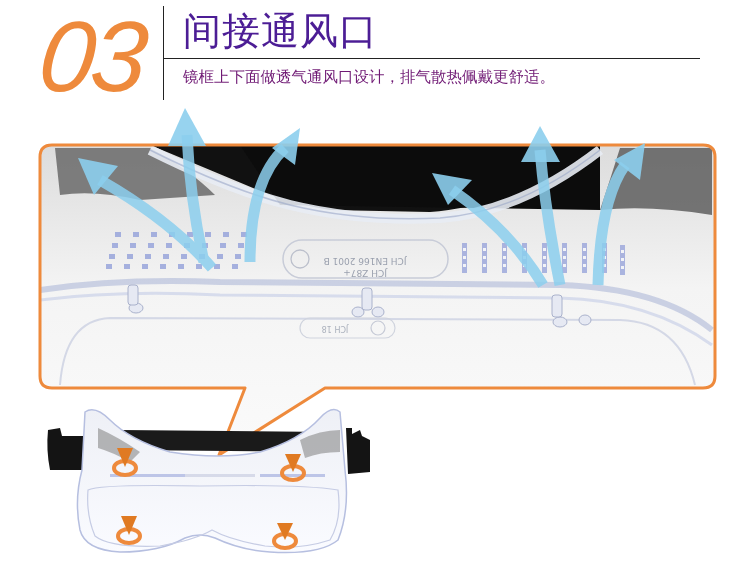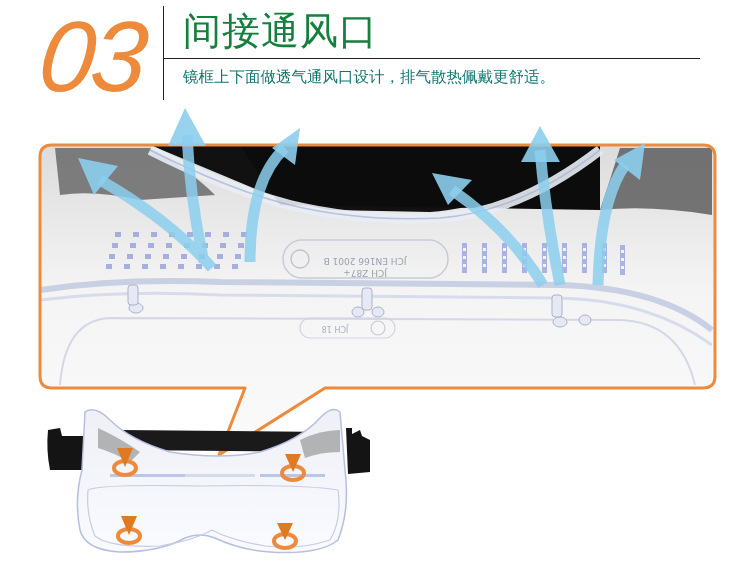--- a/index.html
+++ b/index.html
@@ -1,22 +1,22 @@
 <!DOCTYPE html>
 <html><head>
 <meta charset="utf-8">
 <style>
   html,body{margin:0;padding:0;background:#ffffff;}
   body{width:750px;height:583px;position:relative;overflow:hidden;font-family:"DejaVu Sans","Liberation Sans",sans-serif;}
   .abs{position:absolute;}
   #section-number{left:40px;top:6px;font-size:100px;line-height:100px;font-style:italic;color:#EE8A3C;font-family:"Liberation Sans","DejaVu Sans",sans-serif;letter-spacing:-4px;transform:skewX(-6deg);font-weight:normal;}
   #vline{left:163px;top:6px;width:1px;height:94px;background:#222;}
   #hline{left:163px;top:58px;width:537px;height:1px;background:#222;}
-  #title{left:183px;top:10px;font-size:38px;line-height:42px;color:#15803d;letter-spacing:1px;font-family:"DejaVu Sans",sans-serif;}
-  #subtitle{left:183px;top:66px;font-size:15.5px;line-height:22px;color:#0f766e;font-family:"DejaVu Sans",sans-serif;}
+  #title{left:183px;top:10px;font-size:38px;line-height:42px;color:#4c1d95;letter-spacing:1px;font-family:"DejaVu Sans",sans-serif;}
+  #subtitle{left:183px;top:66px;font-size:15.5px;line-height:22px;color:#701a75;font-family:"DejaVu Sans",sans-serif;}
   svg{position:absolute;left:0;top:0;}
 </style>
 </head>
 <body>
 
 <div id="section-number" class="abs">03</div>
 <div id="vline" class="abs"></div>
 <div id="hline" class="abs"></div>
 <div id="title" class="abs">间接通风口</div>
 <div id="subtitle" class="abs">镜框上下面做透气通风口设计，排气散热佩戴更舒适。</div>

